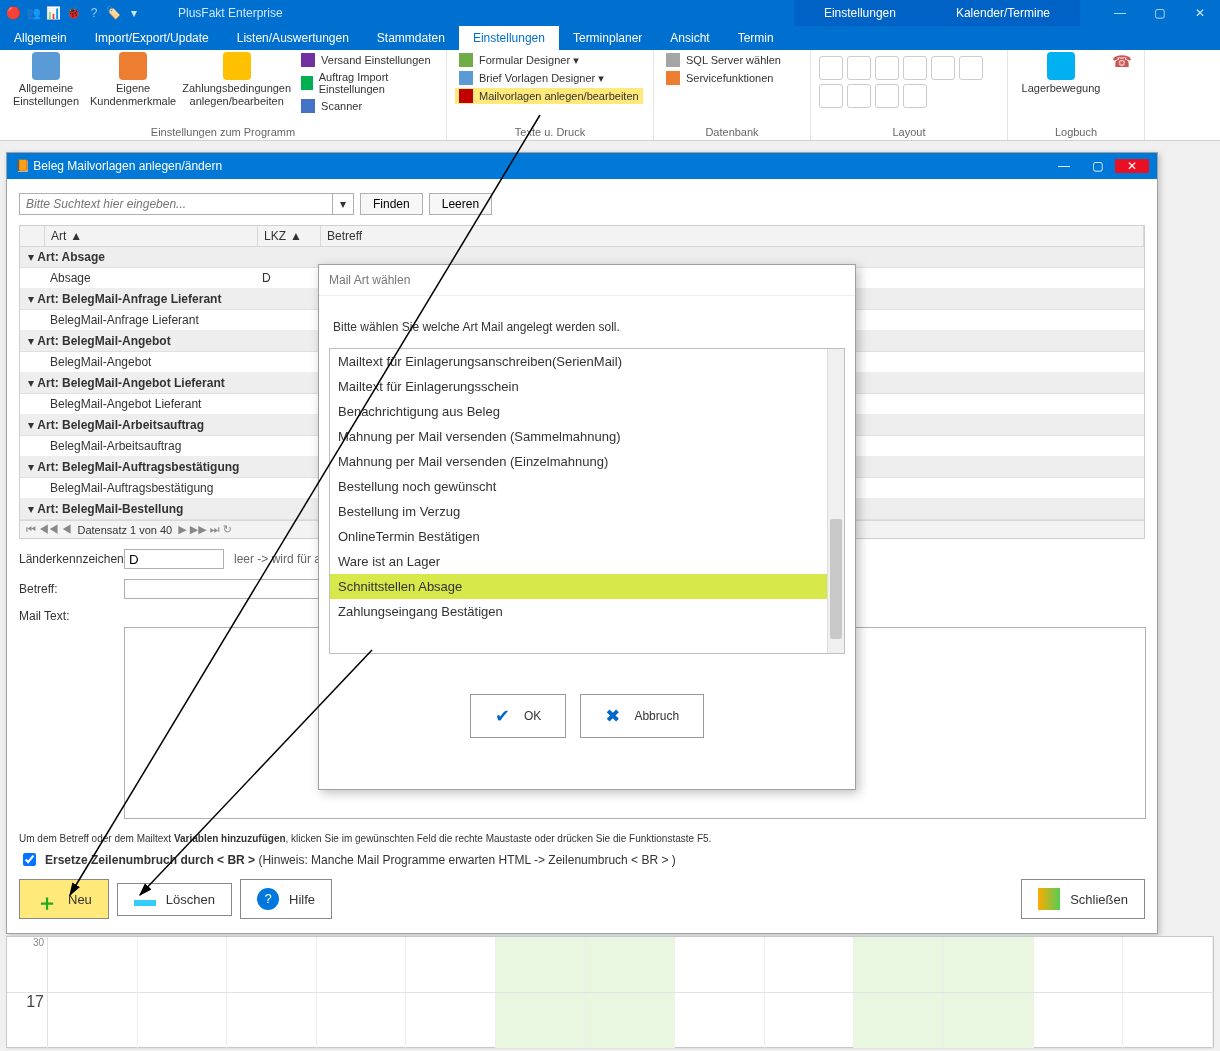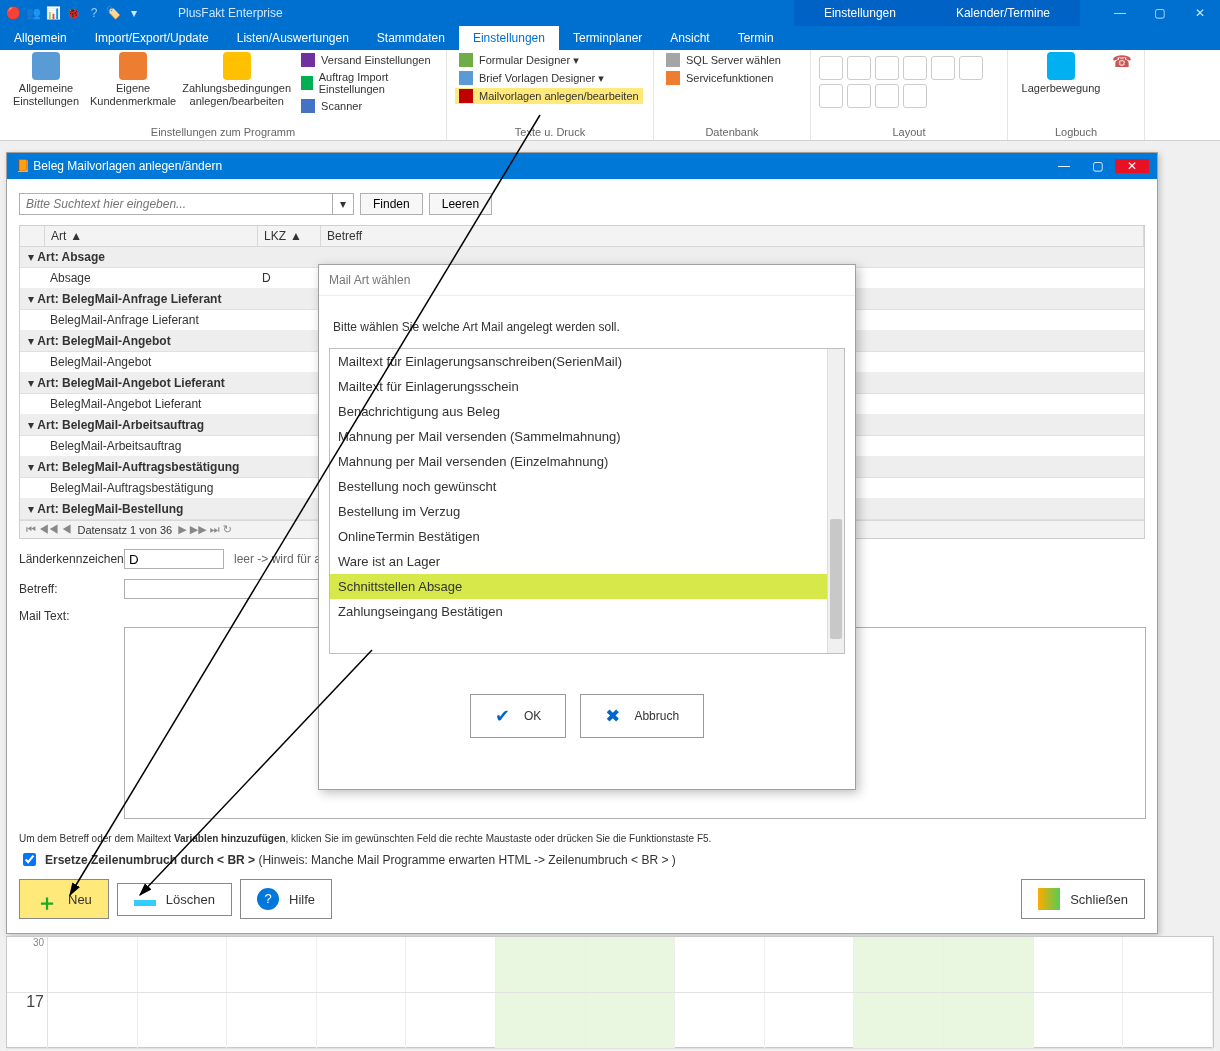--- a/index.html
+++ b/index.html
@@ -276,21 +276,21 @@
           <div class="datarow">
             <div style="width:12px"></div>
             <div class="c-art">BelegMail-Auftragsbestätigung</div>
             <div class="c-lkz"></div>
             <div class="c-bet">Ihre</div>
           </div>
           <div class="grouprow">Art: BelegMail-Bestellung</div>
         </div>
       <div class="pager">
         <span class="nav">⏮ ◀◀ ◀</span>
-        <span>Datensatz 1 von 36</span>
+        <span>Datensatz 1 von 40</span>
         <span class="nav">▶ ▶▶ ⏭ ↻</span>
       </div>
     </div>
 
     <div class="formrow">
       <label>Länderkennzeichen</label>
       <input class="tb" style="width: 90px;" value="D">
       <span style="color:#666">leer -&gt; wird für alle Lä</span>
     </div>
     <div class="formrow">

